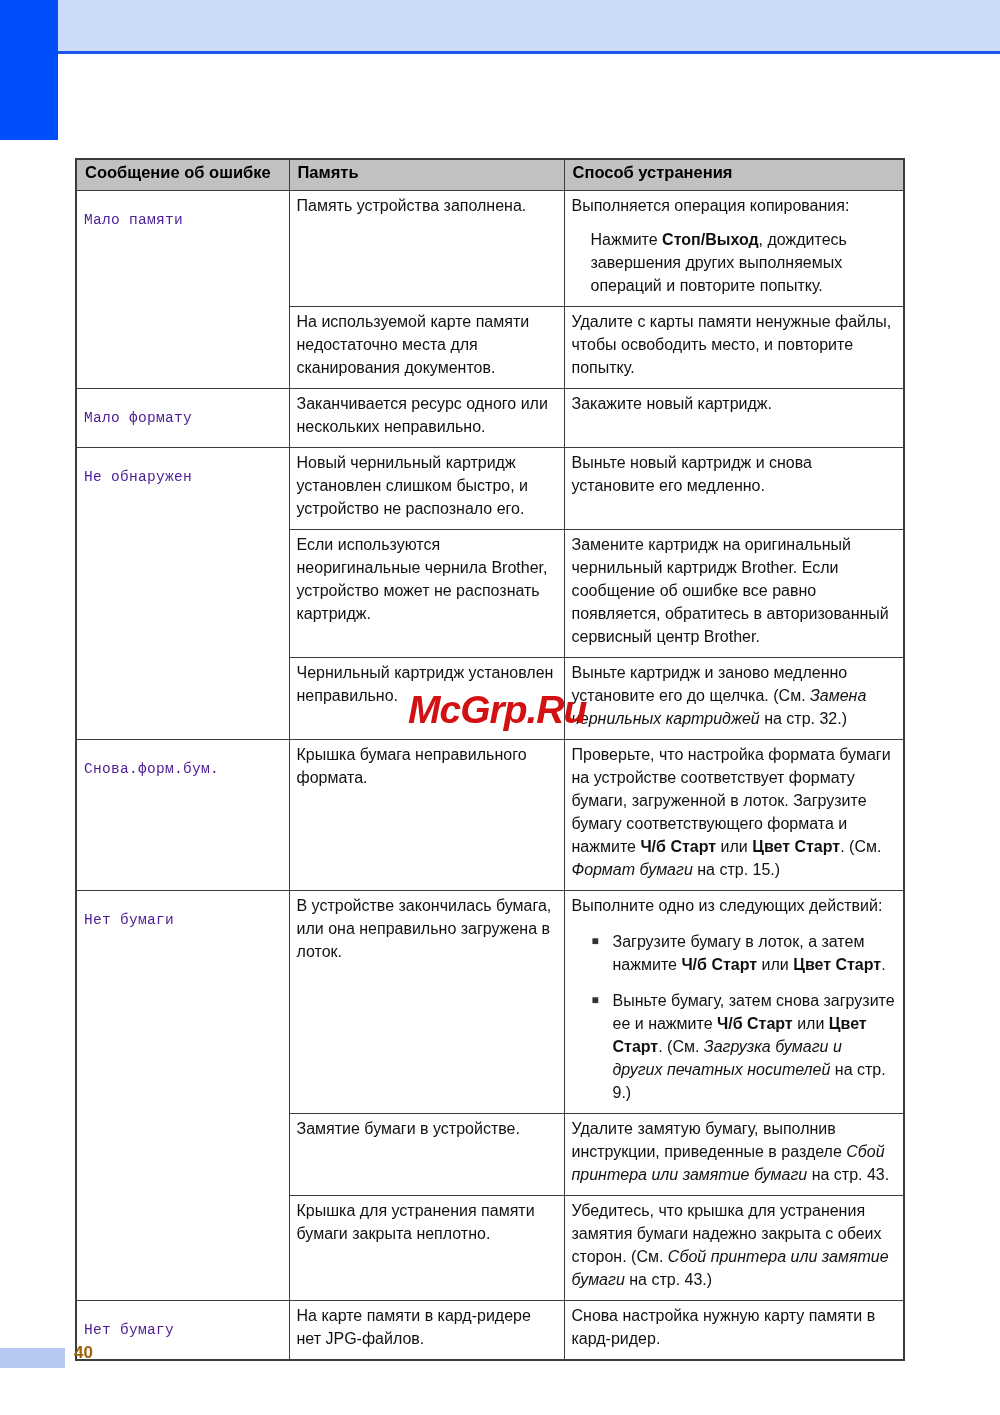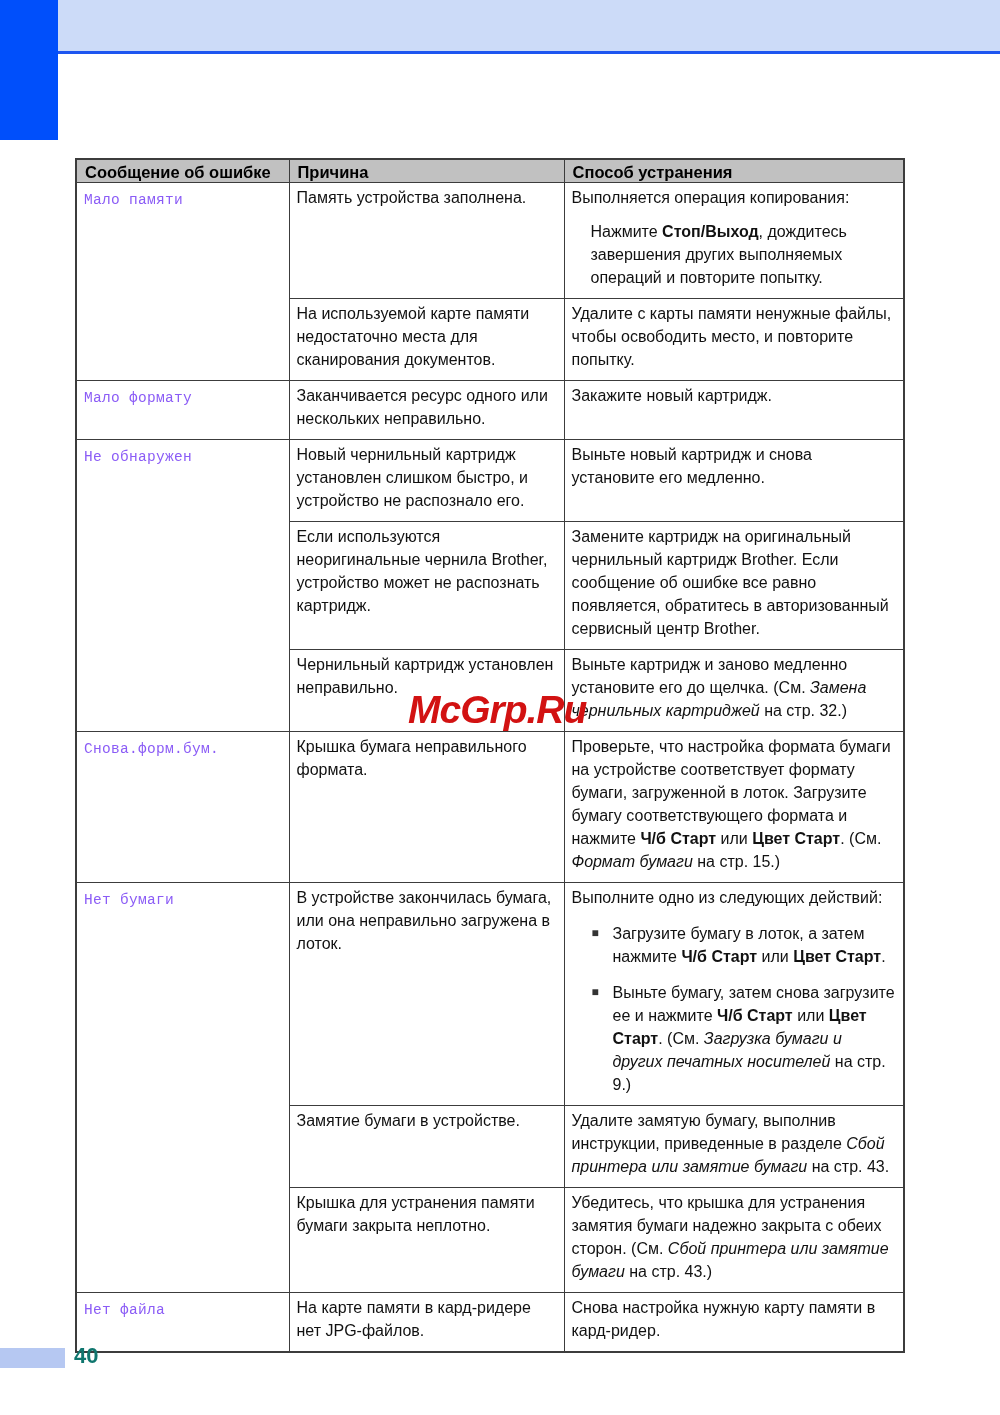--- a/index.html
+++ b/index.html
@@ -13,58 +13,58 @@
   .banner-top{position:absolute;left:58px;top:0;width:942px;height:51px;background:#ccdbf8;border-bottom:3px solid #1d55f0;}
   
   .err-table{
     position:absolute;left:75px;top:158px;width:828px;
     border-collapse:collapse;table-layout:fixed;
   }
   .err-table th,.err-table td{border:1.5px solid #3c3c3c;}
   .err-table{border:2px solid #3c3c3c;}
   .err-table th{
     background:#c1c1c1;font-size:16.5px;font-weight:bold;text-align:left;
-    padding:3px 6px 0 8px;color:#000;
+    padding:3px 6px 8px 8px;color:#000;
   }
   .err-table td{
     vertical-align:top;padding:3px 8px 9px 7px;font-size:16px;line-height:23px;
   }
   td.error-cell{
     font-family:"Liberation Mono","DejaVu Sans Mono",monospace;
-    font-size:14.5px;color:#8b5cf6;padding-top:6px;letter-spacing:0.3px;
+    font-size:14.5px;color:#4c1d95;padding-top:18px;letter-spacing:0.3px;
   }
   .para + .para{margin-top:11px;margin-left:19px;}
   .para.bullet{margin-top:13px;padding-left:22px;position:relative;}
   .bullet-marker{position:absolute;left:1px;top:0px;font-size:12px;color:#333;}
   
   .watermark{
     position:absolute;left:408px;top:688px;z-index:5;
     font-size:39px;font-style:italic;font-weight:bold;color:#d21212;
     letter-spacing:-1px;white-space:nowrap;
   }
   
   .footer-bar{position:absolute;left:0;top:1348px;width:65px;height:20px;background:#b6c8f2;}
-  .page-number{position:absolute;left:74px;top:1343px;font-size:22px;font-weight:bold;color:#0f766e;}
+  .page-number{position:absolute;left:74px;top:1343px;font-size:17px;font-weight:bold;color:#a16207;}
 </style>
 </head>
 <body>
 
 <div class="banner-left"></div>
 <div class="banner-top"></div>
 
 <table class="err-table">
   <colgroup>
     <col style="width:213px">
       <col style="width:275px">
       <col style="width:340px">
   </colgroup>
   <thead>
     <tr>
         <th>Сообщение об ошибке</th>
-        <th>Причина</th>
+        <th>Память</th>
         <th>Способ устранения</th>
       </tr>
   </thead>
   <tbody>
       <tr>
         <td class="error-cell" rowspan="2">Мало памяти</td>
         <td class="cause-cell">
           <div class="para"><span>Память устройства заполнена.</span></div>
         </td>
         <td class="remedy-cell">
@@ -144,21 +144,21 @@
       </tr>
       <tr>
         <td class="cause-cell">
           <div class="para"><span>Крышка для устранения памяти бумаги закрыта неплотно.</span></div>
         </td>
         <td class="remedy-cell">
           <div class="para"><span>Убедитесь, что крышка для устранения замятия бумаги надежно закрыта с обеих сторон. (См. </span><i>Сбой принтера или замятие бумаги</i><span> на стр. 43.)</span></div>
         </td>
       </tr>
       <tr>
-        <td class="error-cell" rowspan="1">Нет файла</td>
+        <td class="error-cell" rowspan="1">Нет бумагу</td>
         <td class="cause-cell">
           <div class="para"><span>На карте памяти в кард-ридере нет JPG-файлов.</span></div>
         </td>
         <td class="remedy-cell">
           <div class="para"><span>Снова настройка нужную карту памяти в кард-ридер.</span></div>
         </td>
       </tr>
     </tbody>
 </table>
 

